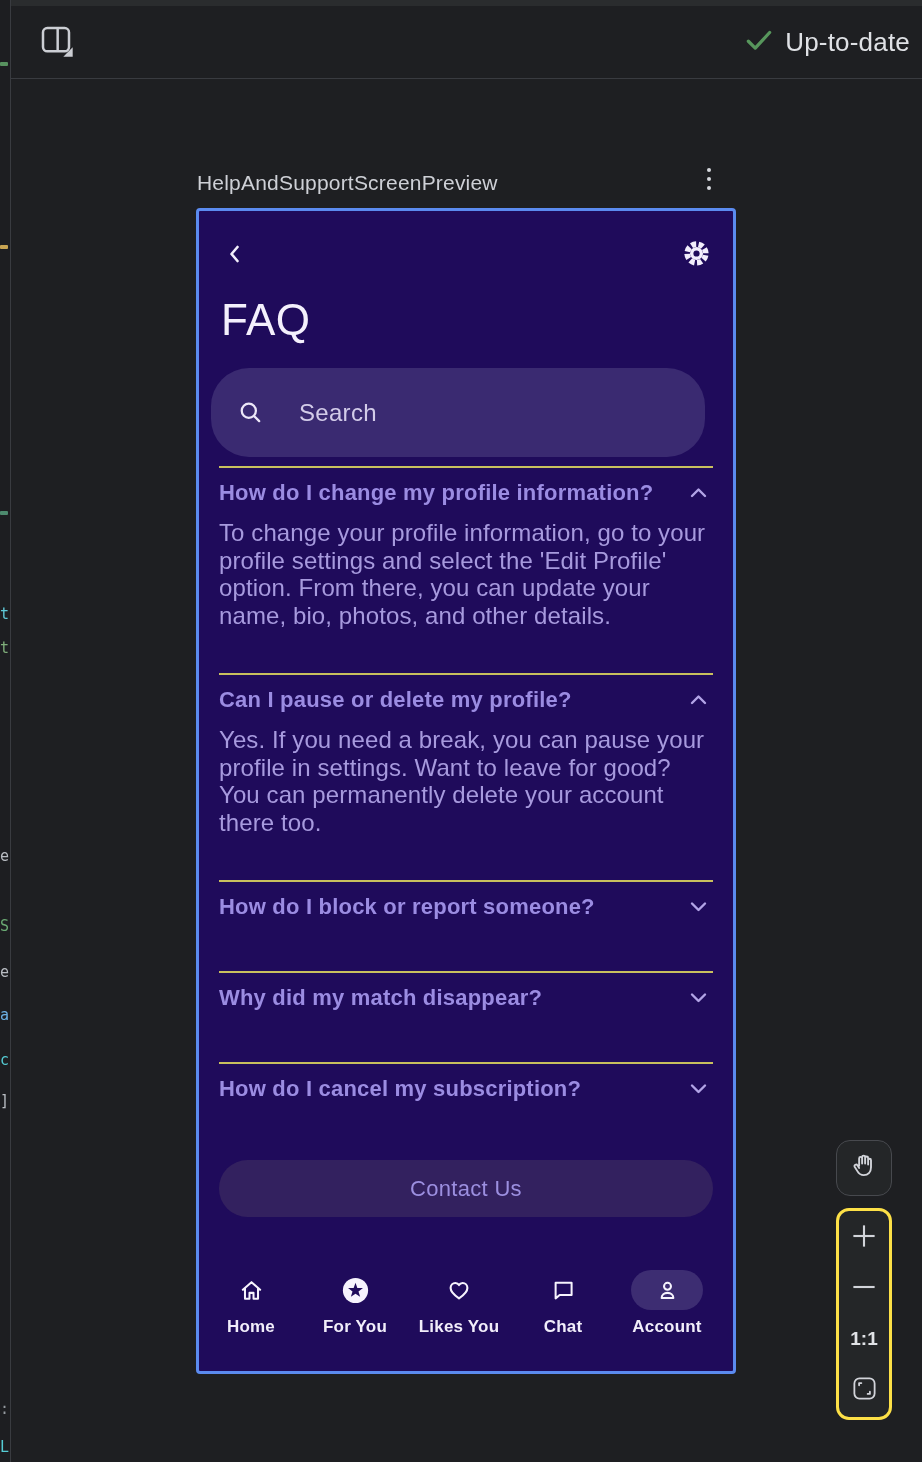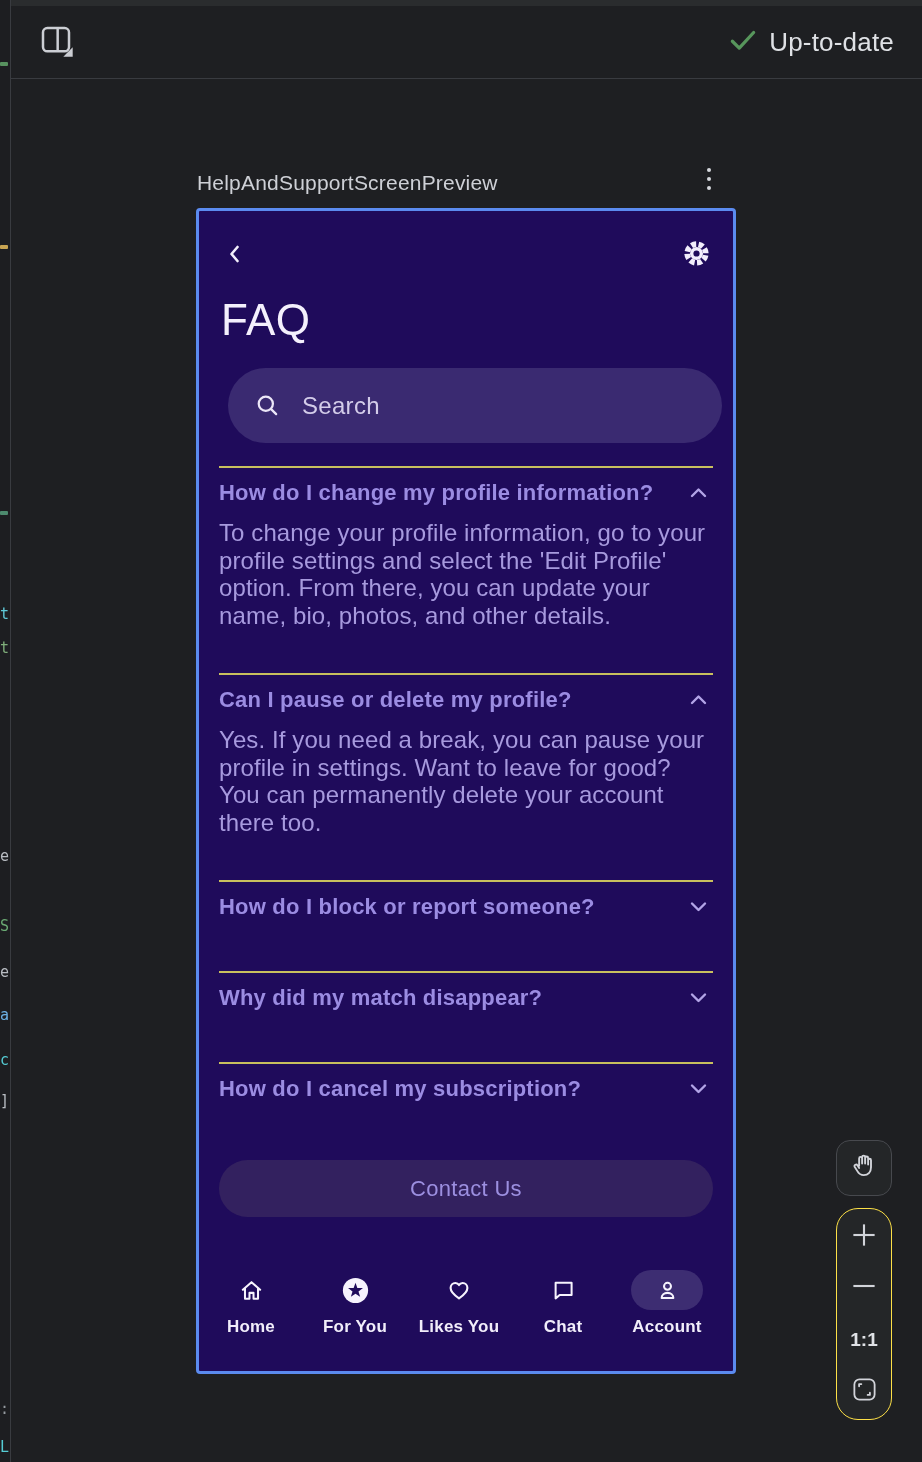--- a/index.html
+++ b/index.html
@@ -3,21 +3,21 @@
 <meta charset="utf-8">
 <style>
   html,body{margin:0;padding:0;background:#1e1f22;}
   .screen{position:relative;width:922px;height:1462px;background:#1e1f22;overflow:hidden;
           font-family:"Liberation Sans", sans-serif;}
 
   
   .top-edge{position:absolute;left:0;top:0;width:922px;height:6px;background:#2a2c2e;z-index:3;}
   .ide-header{position:absolute;left:11px;top:6px;right:0;height:72px;border-bottom:1px solid #393b40;z-index:2;}
   .split-btn{position:absolute;left:25px;top:15px;width:44px;height:44px;display:flex;align-items:center;justify-content:center;cursor:pointer;}
-  .status{position:absolute;right:28px;top:0;height:72px;display:flex;align-items:center;gap:11px;}
+  .status{position:absolute;right:12px;top:0;height:72px;display:flex;align-items:center;gap:11px;}
   .status-label{font-size:26px;color:#dfe1e5;letter-spacing:.2px;}
 
   .editor-sliver{position:absolute;left:0;top:0;width:10px;height:1462px;background:#1d1e21;border-right:1px solid #393b40;overflow:hidden;z-index:4;}
   .frag{position:absolute;left:0;font-family:"DejaVu Sans Mono", monospace;font-size:15px;line-height:15px;}
   .frag-dash{position:absolute;left:0;width:8px;height:4px;border-radius:1px;}
 
   .preview-title-row{position:absolute;left:197px;top:163px;width:520px;display:flex;justify-content:space-between;align-items:center;z-index:1;}
   .preview-title{font-size:21px;color:#ced0d6;letter-spacing:.2px;margin-top:8px;}
   .kebab{display:flex;flex-direction:column;gap:5px;padding:4px 6px;cursor:pointer;}
   .kebab i{width:4px;height:4px;border-radius:50%;background:#d6d8dd;display:block;}
@@ -25,22 +25,22 @@
   
   .phone{position:absolute;left:196px;top:208px;width:540px;height:1166px;box-sizing:border-box;
          border:3px solid var(--frame-border,#5b8bf0);border-radius:4px;background:var(--app-background,#1f0b5b);overflow:hidden;}
   .phone-inner{position:relative;width:534px;height:1160px;}
 
   .back-btn{position:absolute;left:22px;top:30px;width:30px;height:30px;display:flex;align-items:center;justify-content:center;cursor:pointer;}
   .gear-btn{position:absolute;right:20px;top:27px;width:34px;height:34px;display:flex;align-items:center;justify-content:center;cursor:pointer;}
 
   .faq-heading{position:absolute;left:22px;top:84px;font-size:44px;font-weight:400;color:#f4f0fd;letter-spacing:.5px;}
 
-  .search-bar{position:absolute;left:29px;top:157px;width:494px;height:75px;border-radius:38px;
-              background:var(--surface,#3a2a71);display:flex;align-items:center;cursor:text;}
+  .search-bar{position:absolute;left:12px;top:157px;width:494px;height:89px;border-radius:38px;
+              background:var(--surface,#3a2a71);display:flex;align-items:center;cursor:text;gap:14px;}
   .search-bar svg{margin-left:26px;}
   .search-ph{margin-left:21px;font-size:24px;color:#d3cce9;letter-spacing:.3px;}
 
   .faq-list{position:absolute;left:20px;top:255px;width:494px;height:653px;overflow:hidden;}
   .faq-item{border-top:2px solid var(--divider,#c9c05e);padding-top:12px;}
   .faq-item.collapsed{padding-bottom:51px;}
   .q-row{display:flex;justify-content:space-between;align-items:flex-start;cursor:pointer;}
   .question{font-size:22px;font-weight:700;color:var(--question-text,#9b8ce2);letter-spacing:.2px;}
   .chev{margin:7px 6px 0 0;flex:none;}
   .chev svg{display:block;}
@@ -52,22 +52,22 @@
 
   .bottom-nav{position:absolute;left:0;bottom:13px;width:534px;height:88px;display:flex;padding-right:14px;box-sizing:border-box;}
   .nav-item{flex:1;display:flex;flex-direction:column;align-items:center;justify-content:flex-start;gap:7px;cursor:pointer;}
   .nav-icon-wrap{width:72px;height:40px;border-radius:20px;display:flex;align-items:center;justify-content:center;}
   .nav-item.active .nav-icon-wrap{background:#3d2d72;}
   .nav-label{font-size:17px;font-weight:700;color:#f1edfa;letter-spacing:.2px;}
 
   
   .float-btn{position:absolute;left:836px;top:1140px;width:56px;height:56px;box-sizing:border-box;border:1px solid #47494e;
              border-radius:14px;background:#242628;display:flex;align-items:center;justify-content:center;cursor:pointer;}
-  .float-group{position:absolute;left:836px;top:1208px;width:56px;height:212px;box-sizing:border-box;border:1px solid #fde047;
-               border-radius:22px;background:#242628;display:flex;flex-direction:column;align-items:center;justify-content:space-evenly;}
+  .float-group{position:absolute;left:836px;top:1208px;width:56px;height:212px;box-sizing:border-box;border:3px solid #fde047;
+               border-radius:13px;background:#242628;display:flex;flex-direction:column;align-items:center;justify-content:space-evenly;}
   .zoom-cell{width:56px;height:48px;display:flex;align-items:center;justify-content:center;cursor:pointer;}
   .zoom-ratio{font-size:19px;font-weight:600;color:#e0e2e6;}
 </style>
 </head>
 <body>
 
 <div class="screen">
 
   <div class="top-edge"></div>
 

